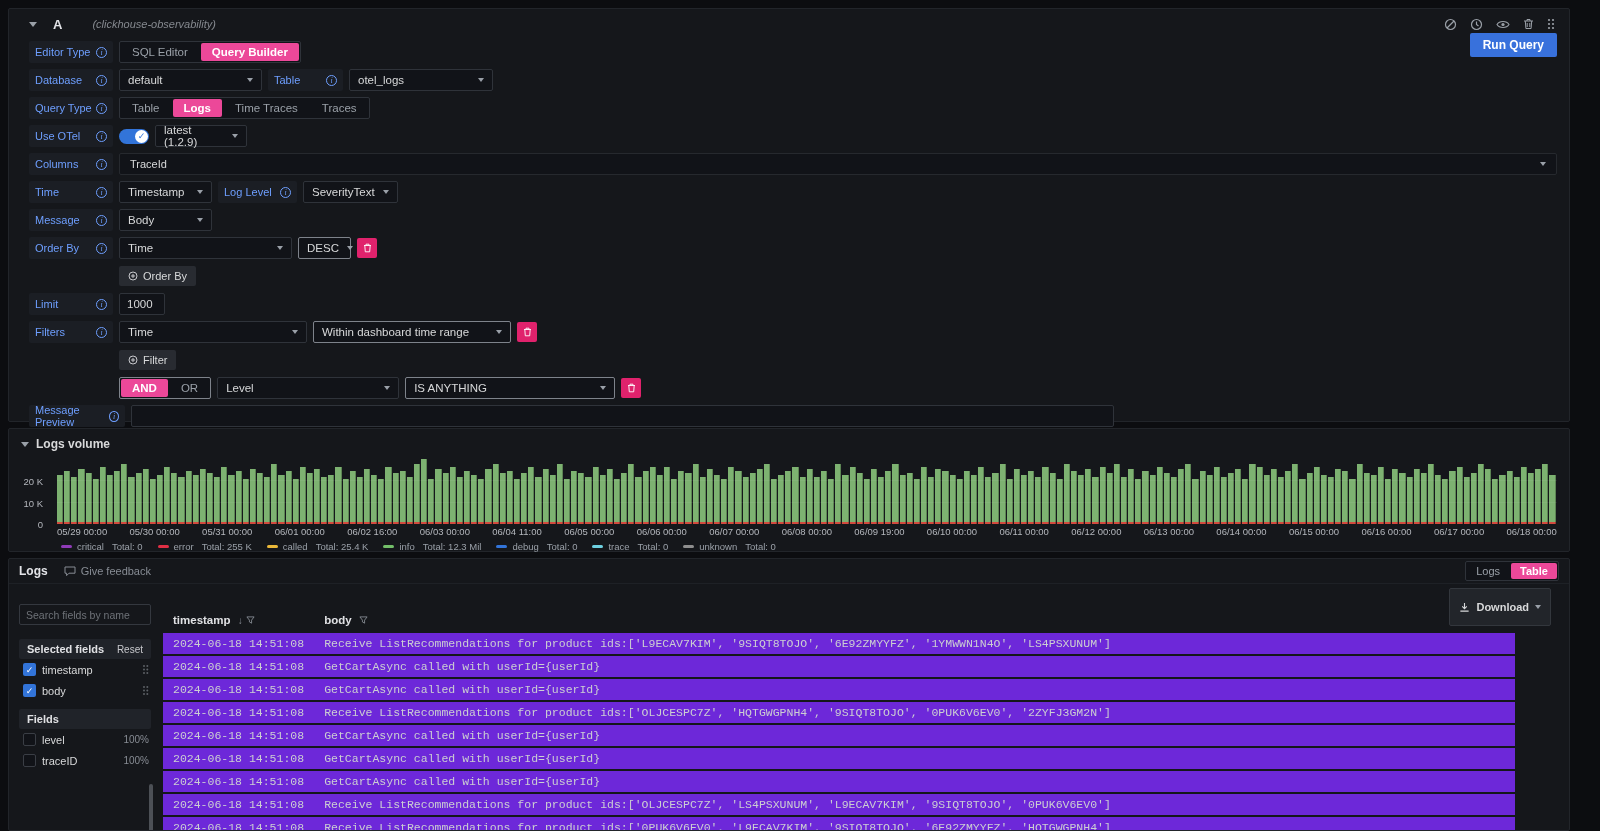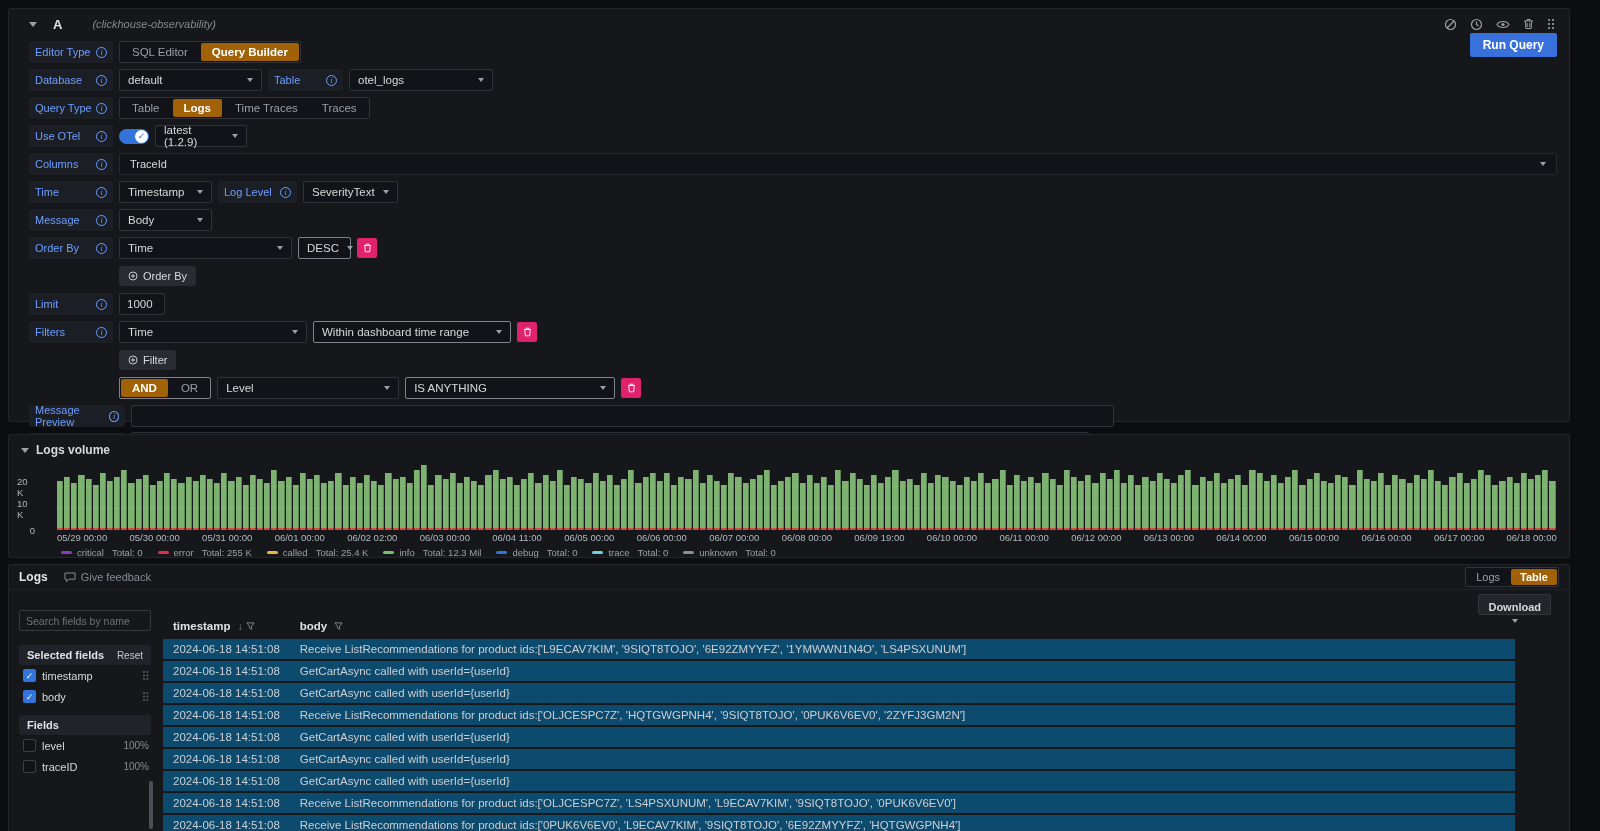--- a/index.html
+++ b/index.html
@@ -55,21 +55,21 @@
     border-top:4px solid #9aa0a8; display:inline-block;
   }
   .segment {
     display:flex; background:#111318; border:1px solid #2f333a; border-radius:2px;
     height:22px; align-items:stretch; overflow:hidden; flex:none;
   }
   .seg-opt {
     padding:0 11px; display:flex; align-items:center; color:#9aa0a8;
     font-size:11.5px; cursor:pointer; border-radius:2px; margin:1px;
   }
-  .seg-opt.active { background:#a16207; color:#fff; font-weight:700; }
+  .seg-opt.active { background:#ec4899; color:#fff; font-weight:700; }
   .toggle {
     width:30px; height:15px; background:#3274d9; border-radius:8px; position:relative;
     flex:none; cursor:pointer;
   }
   .toggle .knob {
     position:absolute; right:1px; top:1px; width:13px; height:13px; background:#fff;
     border-radius:50%; color:#3274d9; font-size:9px; line-height:13px; text-align:center;
   }
   .trash-btn {
     width:20px; height:20px; background:#e0226c; border:none; border-radius:2px;
@@ -105,25 +105,25 @@
     height:24px; background:#24272c; border:none; border-radius:2px; color:#d8d9da;
     font-size:11.5px; font-weight:600; font-family:inherit; display:inline-flex;
     align-items:center; gap:6px; padding:0 11px; cursor:pointer;
   }
   
   .sel-db{width:143px}.lbl-table{width:75px}.sel-table{width:144px}.sel-otel{width:92px}
   .sel-time{width:93px}.lbl-loglevel{width:79px}.sel-sev{width:95px}.sel-body{width:93px}
   .sel-orderby{width:173px}.sel-desc{width:53px}.sel-ftime{width:188px}.sel-frange{width:198px}
   .sel-level{width:182px}.sel-anything{width:210px}
   
-  .vpanel { margin-top:12px; height:124px; padding:8px 12px 2px 8px; }
+  .vpanel { margin-top:6px; height:124px; padding:8px 12px 2px 8px; }
   .vheader { display:flex; align-items:center; gap:7px; font-size:12px; font-weight:600; color:#d8d9da; padding-left:4px; }
   .chart { display:flex; margin-top:7px; height:66px; }
   .yaxis { width:34px; position:relative; flex:none; margin-right:6px; }
-  .yaxis span { position:absolute; right:16px; font-size:9.5px; color:#b4b7bd; transform:translateY(50%); }
+  .yaxis span { position:absolute; right:8px; font-size:9.5px; color:#b4b7bd; transform:translateY(50%); }
   .plot { flex:1; position:relative; }
   .gridline { position:absolute; left:0; right:0; height:1px; background:rgba(255,255,255,0.06); }
   .bars { position:absolute; inset:0; display:flex; align-items:flex-end; gap:1px; }
   .bar {
     flex:1;
     background:linear-gradient(to top, #d24b3e 0px, #d24b3e 2px, #7db271 2px);
     box-shadow:inset -1px 0 0 rgba(0,0,0,0.25);
   }
   .xaxis { display:flex; justify-content:space-between; margin-left:40px; margin-top:2px;
            font-size:9.5px; color:#b4b7bd; white-space:nowrap; }
@@ -155,33 +155,33 @@
   .side-item { display:flex; align-items:center; gap:6px; padding:4px 2px 4px 4px; font-size:11px; color:#d8d9da; }
   .side-item .pct { margin-left:auto; color:#878c94; font-size:10px; }
   .side-item .drag { margin-left:auto; display:inline-flex; }
   .cb { width:13px; height:13px; border-radius:2px; flex:none; display:inline-flex; align-items:center; justify-content:center; cursor:pointer; }
   .cb.checked { background:#3274d9; color:#fff; font-size:9px; }
   .cb.un { background:#111318; border:1px solid #3a3e45; }
   .side-scroll { position:absolute; right:-2px; bottom:6px; width:4px; height:48px; background:#4c5056; border-radius:2px; }
   .table-wrap { flex:1; margin-left:12px; padding-right:42px; }
   .download-row { display:flex; justify-content:flex-end; height:22px; margin-right:-36px; }
   .dl-btn {
-    height:21px; background:#22252a; border:1px solid #33373d; border-radius:2px; color:#d8d9da;
+    height:38px; background:#22252a; border:1px solid #33373d; border-radius:2px; color:#d8d9da;
     font-size:11px; font-weight:600; font-family:inherit; display:inline-flex; align-items:center;
-    gap:6px; padding:0 9px; cursor:pointer;flex-direction:column;
+    gap:6px; padding:0 9px; cursor:pointer;
   }
   .logtable { width:100%; border-collapse:collapse; margin-top:1px; }
   .logtable th {
     text-align:left; font-size:11.5px; font-weight:700; color:#e0e1e4;
     padding:3px 10px 5px 10px; white-space:nowrap;
   }
   .logtable th .hicons { color:#878c94; font-weight:400; margin-left:4px; font-size:10px; }
   .logtable td {
     font-size:11.5px; color:#ccced2; padding:4px 10px; white-space:nowrap;
-    overflow:hidden; max-width:1200px; background:#0c4a6e; border-top:2px solid #15171b;
+    overflow:hidden; max-width:1200px; background:#6d28d9; border-top:2px solid #15171b;font-family:Liberation Mono, monospace;
   }
   .col-ts { width:124px; }
 </style>
 </head>
 <body>
 
 <div class="page">
 
   <section class="panel qpanel">
     <div class="qheader">
@@ -680,21 +680,21 @@
           </div>
       <div class="gridline" style="bottom: 64.5161%;"></div>
           <div class="gridline" style="bottom: 32.2581%;"></div>
         </div>
     </div>
     <div class="xaxis">
         <span>05/29 00:00</span>
         <span>05/30 00:00</span>
         <span>05/31 00:00</span>
         <span>06/01 00:00</span>
-        <span>06/02 02:00</span>
+        <span>06/02 16:00</span>
         <span>06/03 00:00</span>
         <span>06/04 11:00</span>
         <span>06/05 00:00</span>
         <span>06/06 00:00</span>
         <span>06/07 00:00</span>
         <span>06/08 00:00</span>
         <span>06/09 19:00</span>
         <span>06/10 00:00</span>
         <span>06/11 00:00</span>
         <span>06/12 00:00</span>

